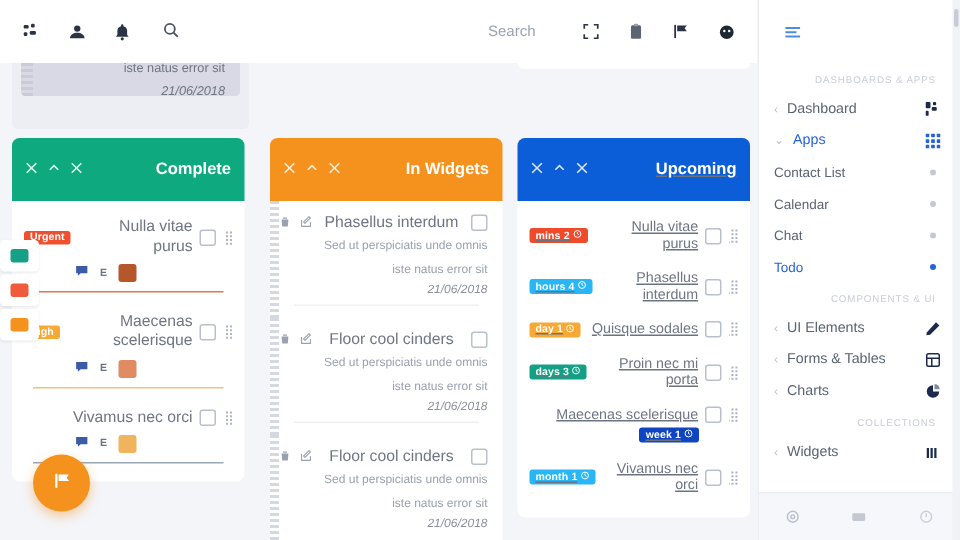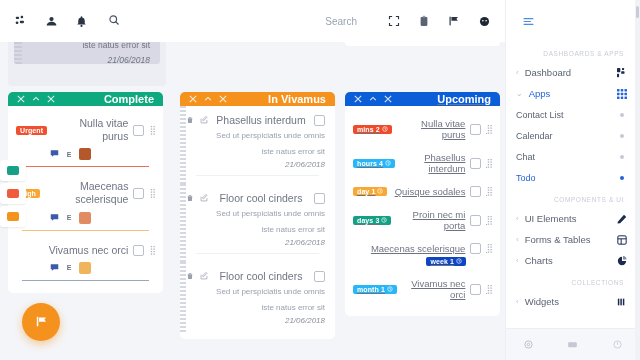--- a/index.html
+++ b/index.html
@@ -52,21 +52,21 @@
   }
   .ghost-white {
     position:absolute; background:#fff; border-radius:4px;
   }
 
   
   .board { position: absolute; left: 0; top: 42px; width: 505px; height: 318px; }
 
   .col { position: absolute; top: 50px; width: 155px; }
   .col-head {
-    height: 14px; border-radius: 5px 5px 0 0;
+    height: 42px; border-radius: 5px 5px 0 0;
     display: flex; align-items: center; padding: 0 9px;
     color: #fff; font-size: 11px; font-weight: bold;
   }
   .col-head .hicons { display: flex; gap: 7px; align-items: center; opacity: .85; }
   .col-head .htitle { margin-left: auto; }
   .col-body {
     background: #fff; border-radius: 0 0 5px 5px;
     padding: 4px 0 6px 0;
   }
 
@@ -334,21 +334,21 @@
           <svg width="8" height="8" viewBox="0 0 10 10" fill="none" stroke="#fff" stroke-width="1.3">
               <path d="M1.5 6.5L5 3l3.5 3.5"></path>
             </svg>
         </span>
         <span>
           <svg width="8" height="8" viewBox="0 0 10 10" stroke="#fff" stroke-width="1.3">
               <path d="M1 1l8 8M9 1l-8 8"></path>
             </svg>
         </span>
       </span>
-      <span class="htitle">In Vivamus</span>
+      <span class="htitle">In Widgets</span>
     </div>
     <div class="col-body" style="padding-top:0;">
 
       <div class="p-card">
         <span class="pstrip"></span>
         <div class="p-top">
           <span class="p-ico">
             <svg width="8" height="8" viewBox="0 0 12 12" fill="#9aa1ae">
                 <path d="M2.6 3.4h6.8l-.6 7.2H3.2zM4 1.6h4v1.2H4z"></path>
               </svg>

